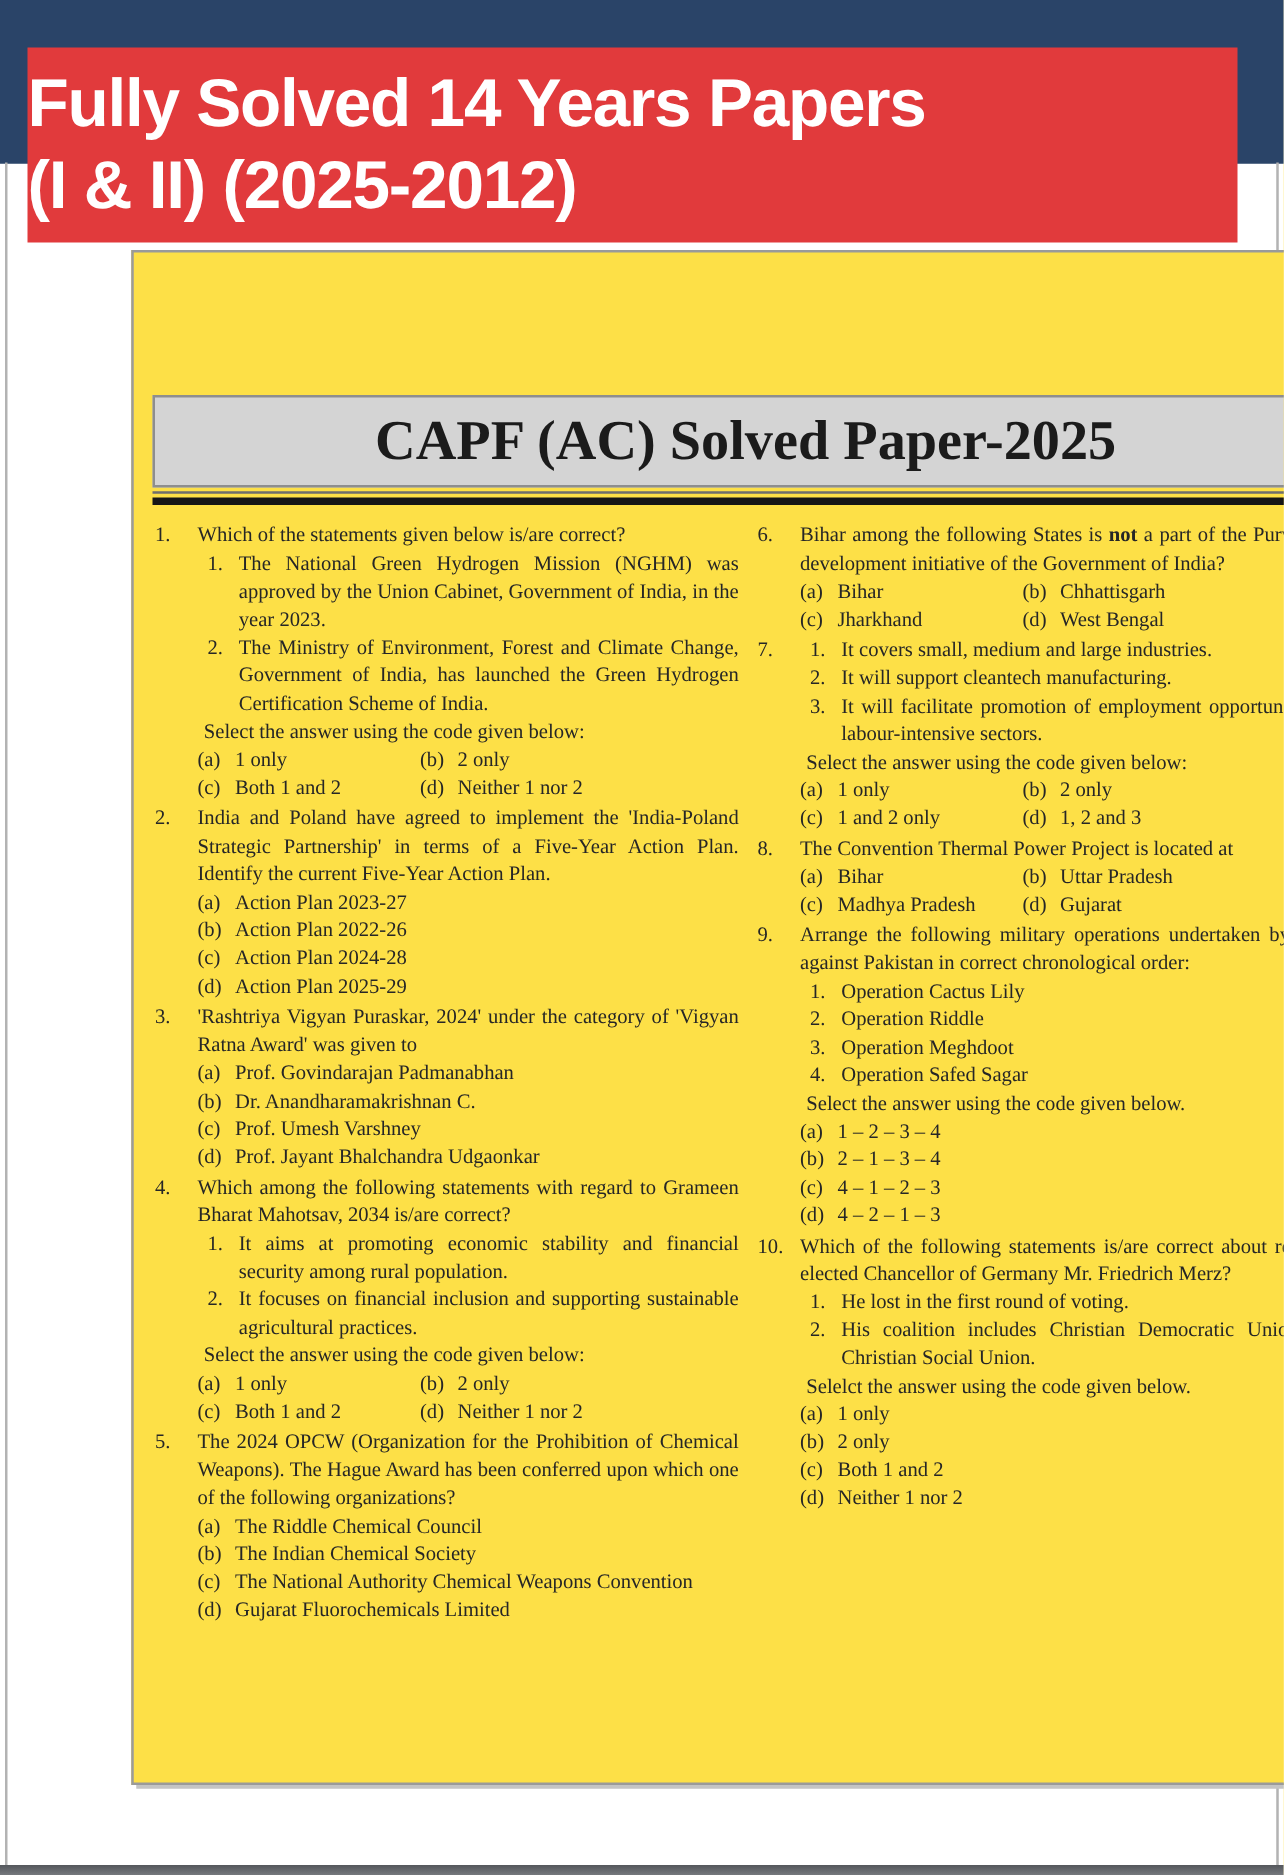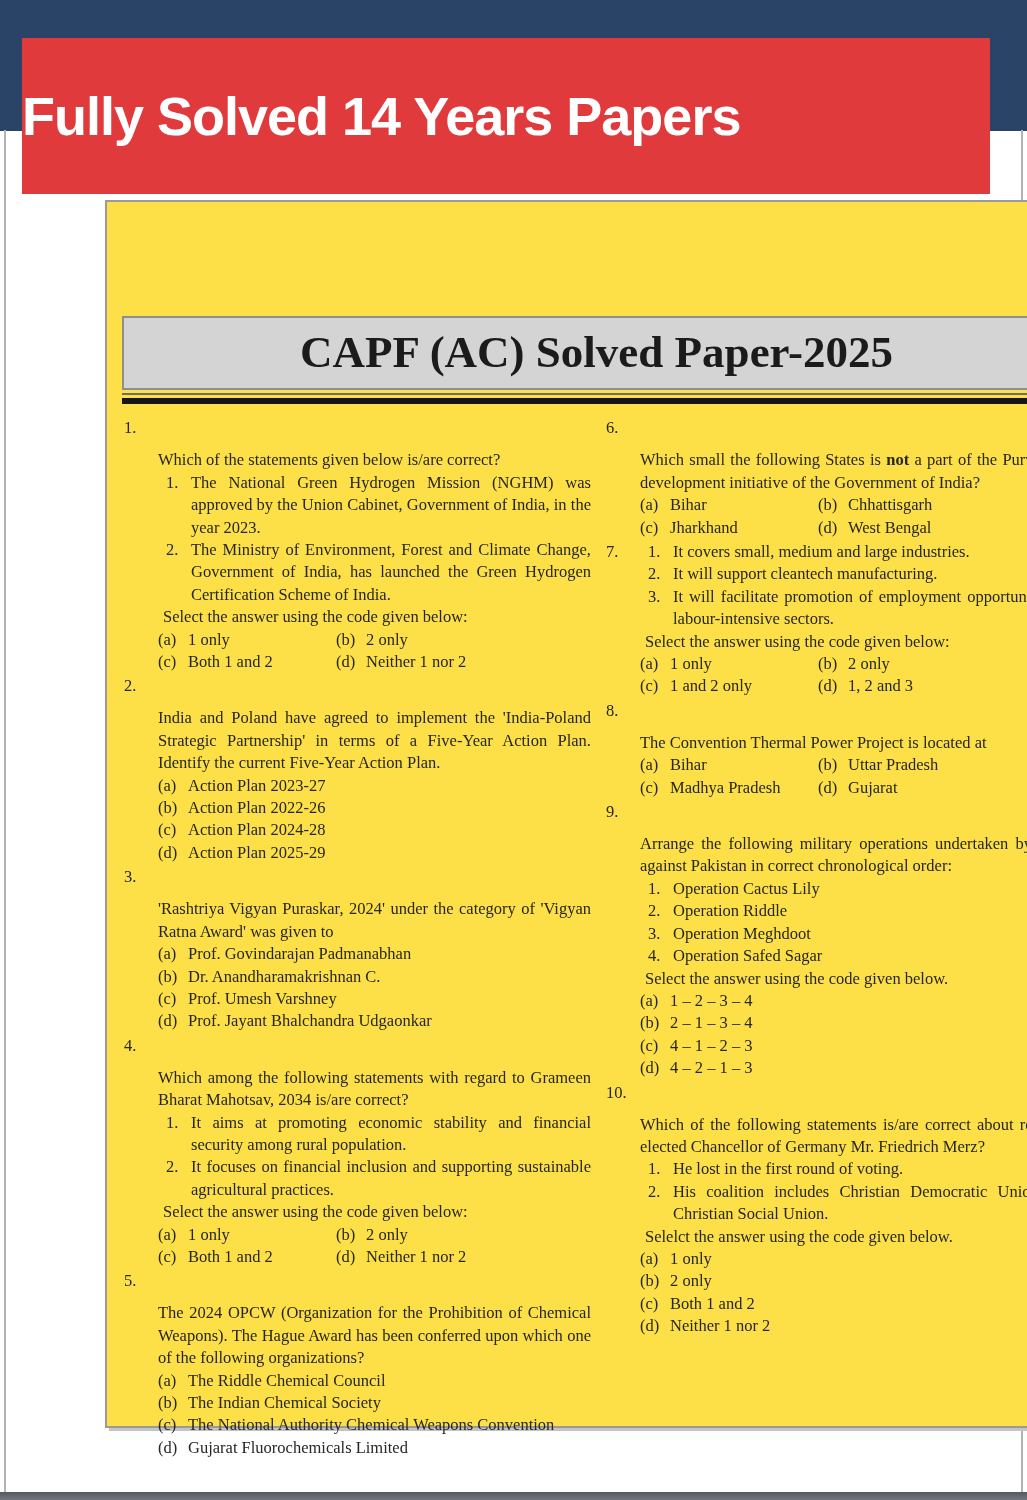--- a/index.html
+++ b/index.html
@@ -44,38 +44,39 @@
   
   .columns {
     display:flex; gap:15px; padding:13px 12px 0 17px;
     color:#262626; font-size:16.5px; line-height:22.4px;
   }
   .col { flex:1; min-width:0; }
 
   .q { display:flex; margin-bottom:2px; }
   .q-num { width:34px; flex:none; }
   .q-body { flex:1; min-width:0; }
-  .stem { text-align:justify;margin-top:32px; }
+  .stem { text-align:justify; }
   .stem b { font-weight:bold; }
   .subs { margin-left:8px; }
   .sub { display:flex; }
   .sub-num { width:25px; flex:none; }
   .sub-text { flex:1; min-width:0; text-align:justify; }
   .select-line { margin-left:5px; }
   .opt { display:flex; }
   .opt-label { width:30px; flex:none; }
   .opt-text { flex:1; min-width:0; }
   .opts.two { display:grid; grid-template-columns:178px 1fr; }
 </style>
 </head>
 <body>
 
 <div class="top-band"></div>
 <div class="red-banner">
   <div>Fully Solved 14 Years Papers</div>
+  <div>(I &amp; II) (2025-2012)</div>
 </div>
 
 <div class="edge-left"></div>
 <div class="edge-right"></div>
 <div class="bottom-band"></div>
 
 <div class="card">
   <div class="paper-header">
     <div class="paper-title">CAPF (AC) Solved Paper-2025</div>
   </div>
@@ -224,21 +225,21 @@
                 <span class="opt-text">Gujarat Fluorochemicals Limited</span>
               </div>
             </div>
           </div>
         </div>
       </div>
     <div class="col" id="col-right">
         <div class="q">
           <div class="q-num">6.</div>
           <div class="q-body">
-            <div class="stem"><span>Which small the following States is </span><b>not</b><span> a part of the Purvodaya development initiative of the Government of India?</span></div>
+            <div class="stem"><span>Bihar among the following States is </span><b>not</b><span> a part of the Purvodaya development initiative of the Government of India?</span></div>
             <div class="opts two">
               <div class="opt">
                 <span class="opt-label">(a)</span>
                 <span class="opt-text">Bihar</span>
               </div>
               <div class="opt">
                 <span class="opt-label">(b)</span>
                 <span class="opt-text">Chhattisgarh</span>
               </div>
               <div class="opt">

